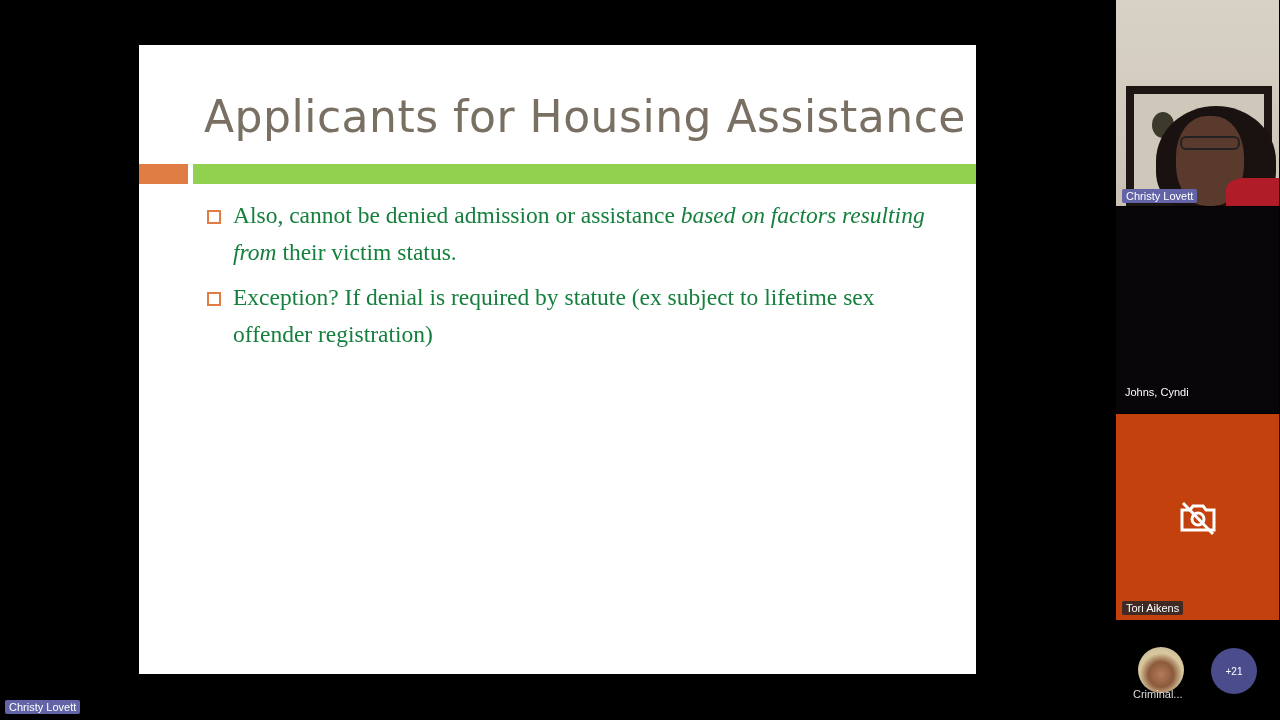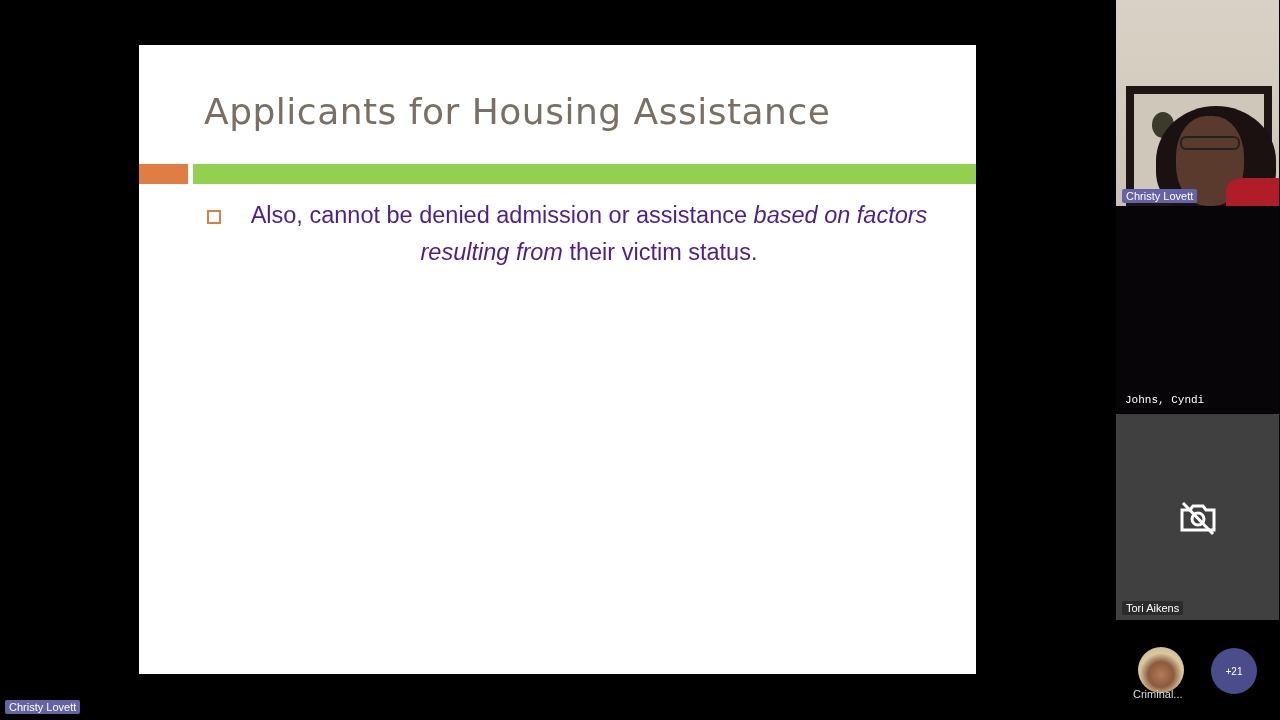--- a/index.html
+++ b/index.html
@@ -6,33 +6,33 @@
   body {
     width:1280px; height:720px; background:#000; position:relative; overflow:hidden;
     font-family:"Liberation Sans", "DejaVu Sans", sans-serif;
   }
   .slide {
     position:absolute; left:139px; top:45px; width:837px; height:629px;
     background:#fff; box-sizing:border-box;
   }
   .slide-title {
     position:absolute; left:65px; top:46px;
-    font-family:"DejaVu Sans", sans-serif; font-size:36px; color:#7a6f63;
+    font-family:"DejaVu Sans", sans-serif; font-size:44px; color:#7a6f63;
     letter-spacing:0.5px; white-space:nowrap;
   }
   .accent-orange {
     position:absolute; left:0; top:119px; width:49px; height:20px; background:#e07d45;
   }
   .accent-green {
     position:absolute; left:54px; top:119px; right:0; height:20px; background:#92d050;
   }
   .bullets { position:absolute; left:66px; top:152px; width:740px; }
   .bullet {
     position:relative; padding-left:28px; margin-bottom:8px;
-    font-family:Liberation Sans, sans-serif; font-size:23.5px; line-height:37px; color:#4c1d95;text-align:center;
+    font-family:Liberation Serif, serif; font-size:23.5px; line-height:37px; color:#15803d;
   }
   .bullet-mark {
     position:absolute; left:2px; top:13px; width:10px; height:10px;
     border:2.5px solid #e07d45; background:#fff;
   }
   .bullet i { font-style:italic; }
   .bullet u { text-decoration:underline; }
   .main-name {
     position:absolute; left:5px; top:700px; padding:1px 4px;
     background:#6264a7; color:#fff; font-size:11px; border-radius:2px;
@@ -65,23 +65,23 @@
     position:absolute; left:110px; top:178px; width:60px; height:40px; background:#b01c28; border-radius:30% 0 0 0;
   }
   .plant {
     position:absolute; left:36px; top:112px; width:22px; height:26px; background:#3c3a2a; border-radius:50%;
   }
   .tile-name {
     position:absolute; left:6px; padding:1px 4px; color:#fff; font-size:11px; border-radius:2px;
   }
   .tile-name.purple { background:#6264a7; bottom:3px; }
   .tile-name.dark { background:rgba(40,40,40,0.85); bottom:5px; }
-  .tile-name.plain { background:transparent; bottom:6px; padding-left:3px;font-family:Liberation Mono, monospace; }
+  .tile-name.plain { background:transparent; bottom:14px; padding-left:3px; }
   .tile-black { top:207px; height:206px; background:#070507; }
-  .tile-gray { top:414px; height:206px; background:#404040; }
+  .tile-gray { top:414px; height:206px; background:#c2410c; }
   .cam-off-icon {
     position:absolute; left:63px; top:86px; width:38px; height:36px;
   }
   .avatar {
     position:absolute; left:1138px; top:647px; width:46px; height:46px; border-radius:50%;
     background:radial-gradient(circle at 50% 60%, #b57a5a 0%, #8c5a3c 35%, #d9c9a0 60%, #c0b090 100%);
   }
   .avatar-label {
     position:absolute; left:1133px; top:688px; color:#ddd; font-size:11px;
   }
@@ -95,20 +95,24 @@
 
 <div class="slide">
   <div class="slide-title">Applicants for Housing Assistance</div>
   <div class="accent-orange"></div>
   <div class="accent-green"></div>
 
   <div class="bullets">
     <div class="bullet">
       <span class="bullet-mark"></span>
       <span>Also, cannot be denied admission or assistance </span><i>based on factors resulting from</i><span> their victim status.</span>
+    </div>
+    <div class="bullet">
+      <span class="bullet-mark"></span>
+      <span>Exception? If denial is required by statute (ex subject to lifetime sex offender registration)</span>
     </div>
   </div>
 </div>
 
 <div class="main-name">Christy Lovett</div>
 
 <div class="tile tile-video">
   <div class="mirror"></div>
   <div class="plant"></div>
   <div class="person-hair"></div>

